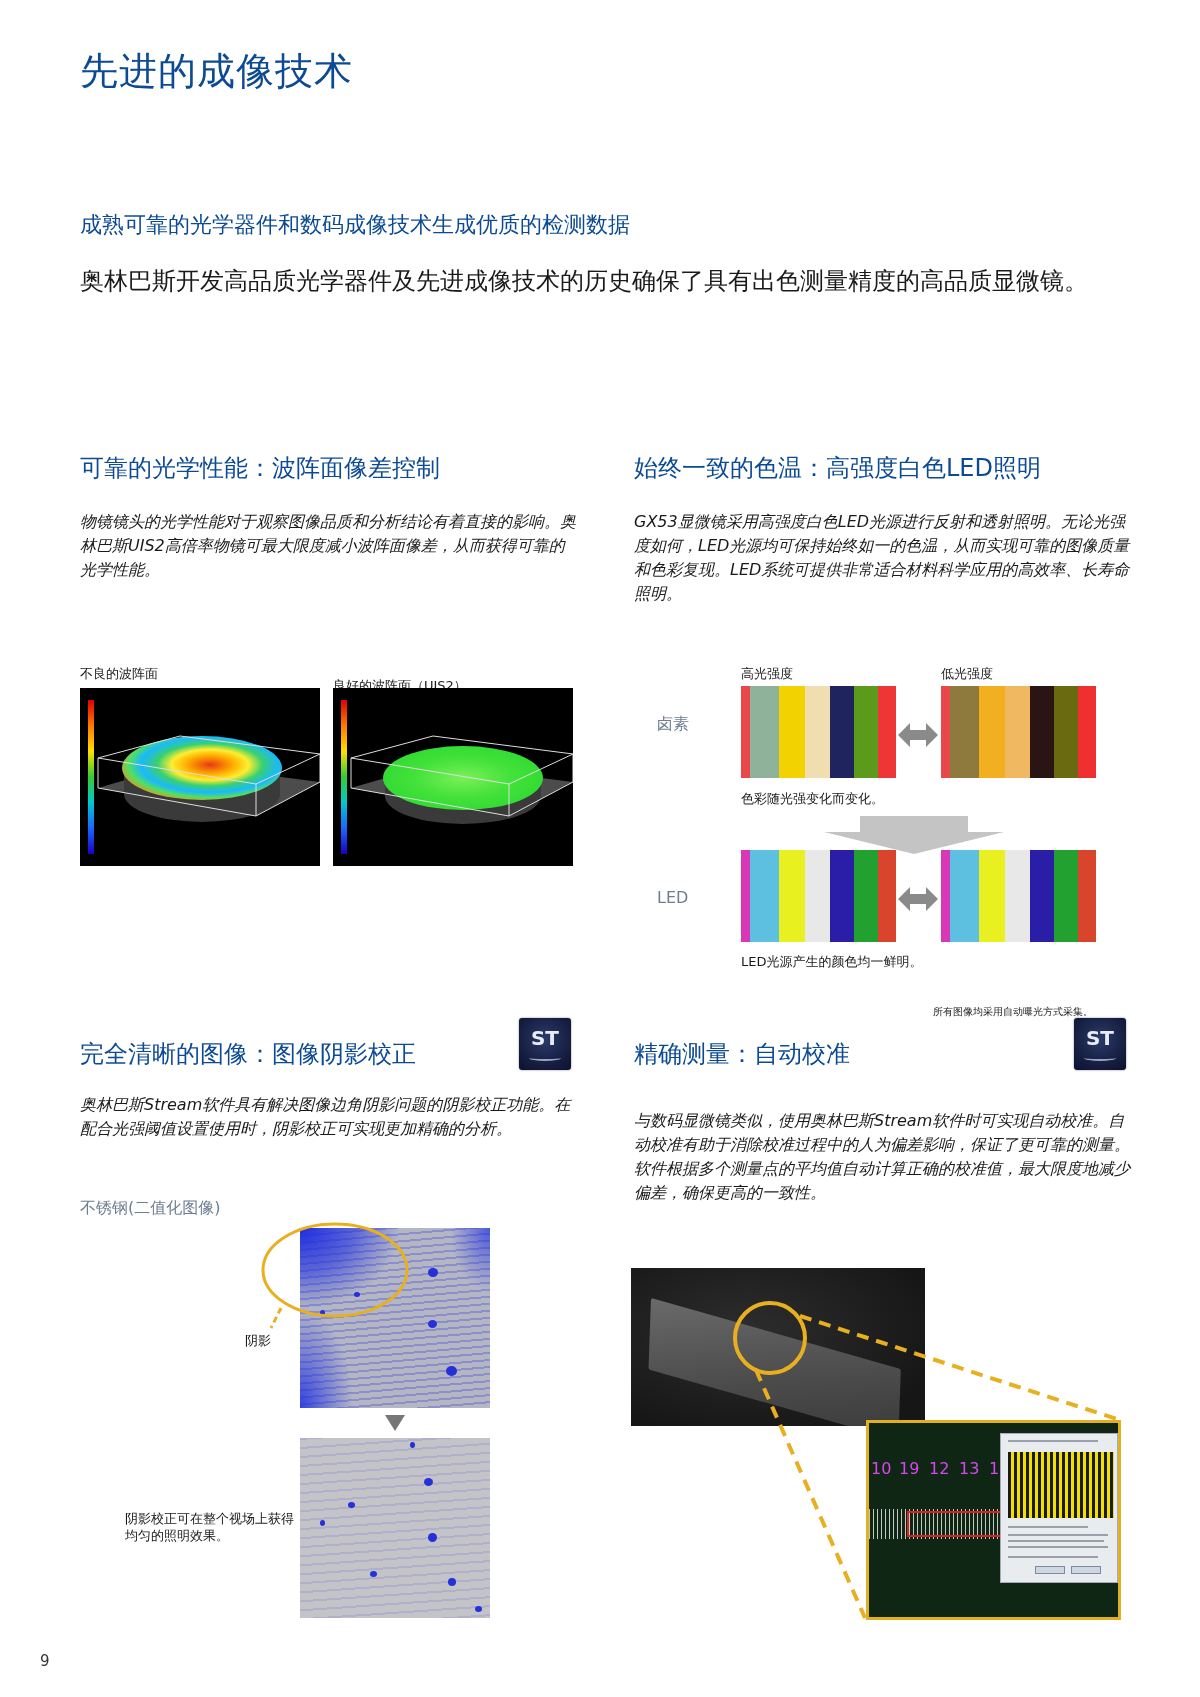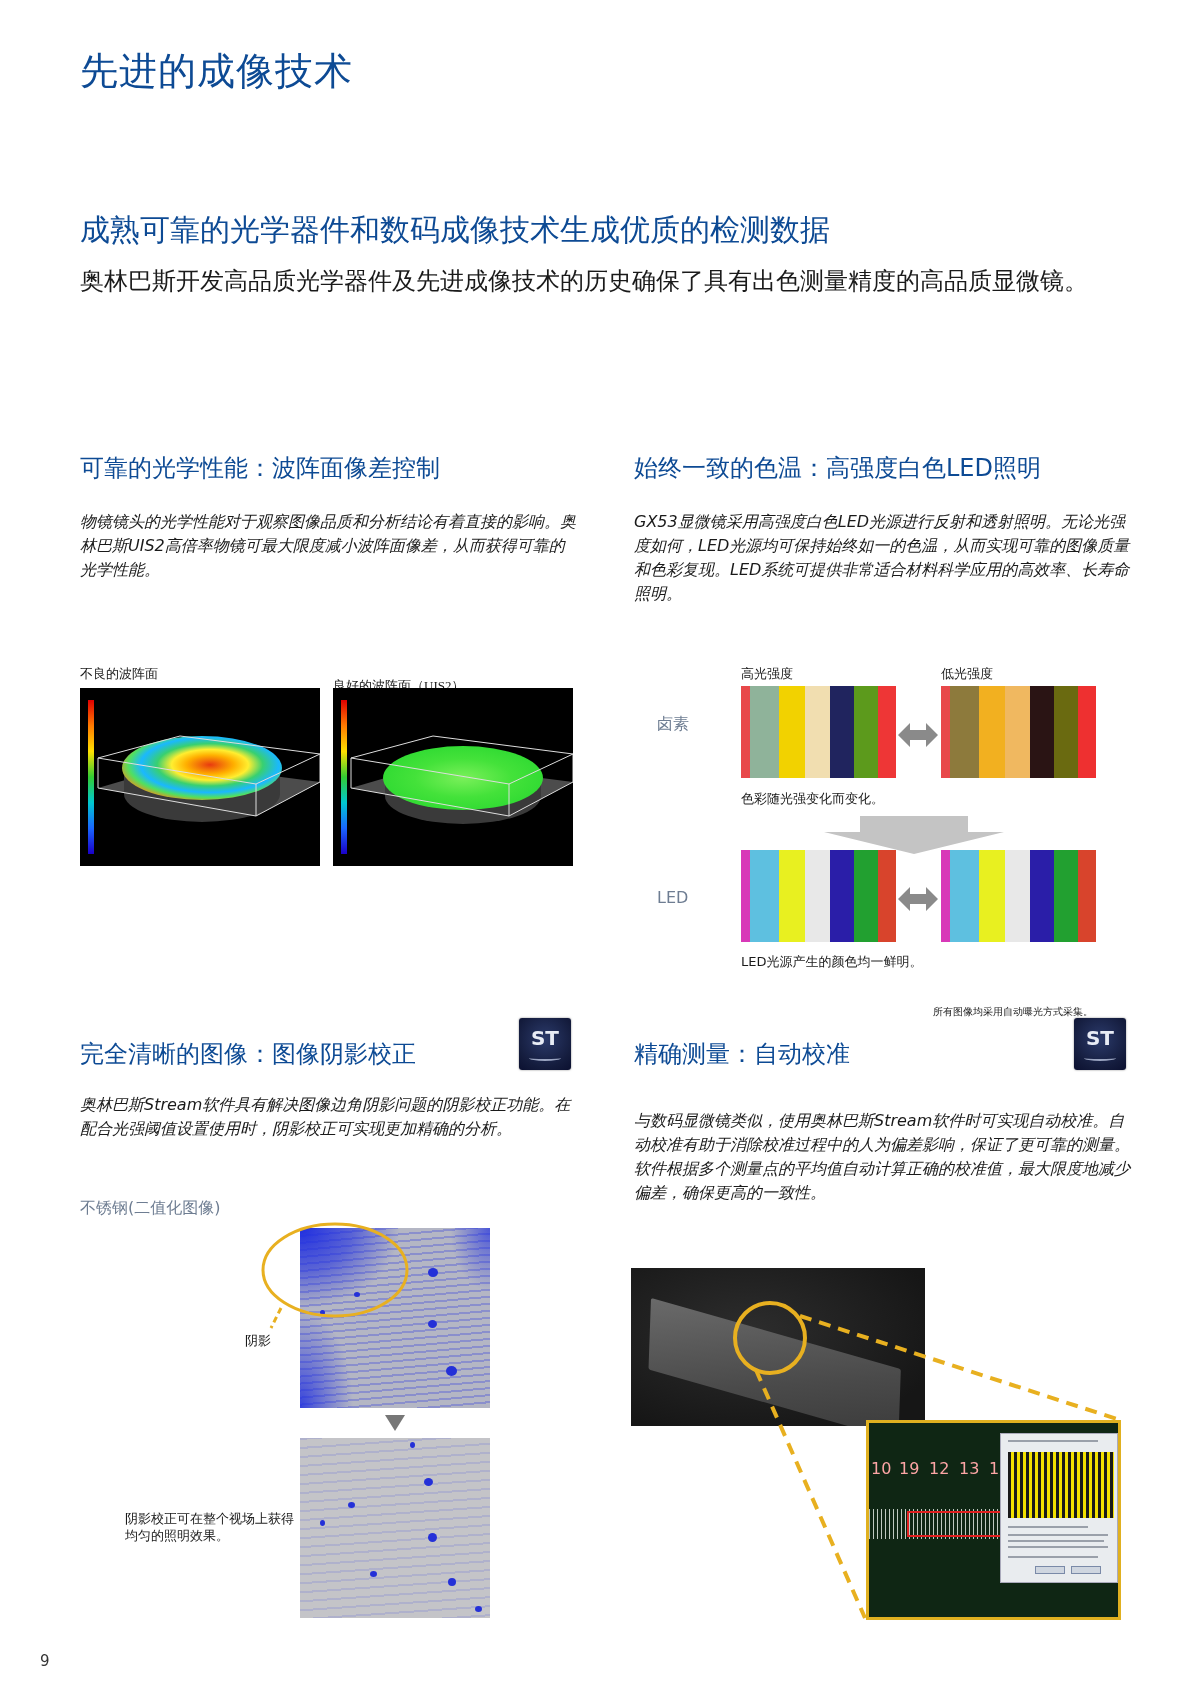--- a/index.html
+++ b/index.html
@@ -2,21 +2,21 @@
 <html><head>
 <meta charset="utf-8">
 <style>
   * { box-sizing: border-box; margin: 0; padding: 0; }
   html, body { width: 1200px; height: 1697px; background: #ffffff; }
   body { position: relative; font-family: "DejaVu Sans", "Liberation Sans", sans-serif; color: #1a1a1a; overflow: hidden; }
 
   .abs { position: absolute; }
 
   #page-title { left: 80px; top: 46px; font-size: 38px; letter-spacing: 1px; color: #0d4a94; }
-  #section-heading { left: 80px; top: 210px; font-size: 30px; color: #0d4a94; }
+  #section-heading { left: 80px; top: 210px; font-size: 22px; color: #0d4a94; }
   #intro-text { left: 80px; top: 262px; width: 1060px; font-size: 24px; line-height: 38px; color: #1a1a1a; }
 
   .sub-heading { font-size: 24px; color: #0d4a94; white-space: nowrap; }
   .body-text { font-size: 16px; line-height: 24px; color: #1a1a1a; font-style: italic; }
   .caption { font-size: 13px; color: #1a1a1a; }
   .small { font-size: 10px; color: #1a1a1a; margin-top: 32px; }
   .gray-label { font-size: 16px; color: #6e7d92; }
 
   
   .wf { background: #000; overflow: hidden; }
@@ -54,35 +54,35 @@
   
   .slide-photo { background: radial-gradient(ellipse at 40% 40%, #2d2d2d, #161616 80%); overflow: hidden; }
   .slide-glass { position: absolute; left: 20px; top: 30px; width: 250px; height: 72px; background: linear-gradient(160deg, #6a6a6a, #4a4a4a 60%, #3a3a3a);
     transform: skewY(14deg) rotate(2deg); transform-origin: left top; border-radius: 2px; }
   .calib-screen { background: #0f2614; border: 3px solid #e0b020; overflow: hidden; }
   .dialog { position: absolute; right: 0; top: 10px; width: 118px; height: 150px; background: #e9ecef; border: 1px solid #aab; }
   .dialog .bars { position: absolute; left: 7px; top: 18px; width: 106px; height: 66px; background: #1a1a1a;
     background-image: repeating-linear-gradient(90deg, #1a1a1a 0, #1a1a1a 3px, #f2e000 3px, #f2e000 6px); }
   .dialog .line { position: absolute; left: 7px; height: 2px; background: #9aa0aa; }
   .dialog .btn { position: absolute; bottom: 8px; width: 30px; height: 8px; background: #cfd6e0; border: 1px solid #7a8aa8; }
-  .ruler-num { position: absolute; top: 36px; font-family: "DejaVu Sans", sans-serif; font-size: 16px; color: #fca5a5; }
+  .ruler-num { position: absolute; top: 36px; font-family: "DejaVu Sans", sans-serif; font-size: 16px; color: #d946ef; }
 </style>
 </head>
 <body>
 
 <div id="page-title" class="abs">先进的成像技术</div>
 <div id="section-heading" class="abs">成熟可靠的光学器件和数码成像技术生成优质的检测数据</div>
 <div id="intro-text" class="abs">奥林巴斯开发高品质光学器件及先进成像技术的历史确保了具有出色测量精度的高品质显微镜。</div>
 
 <section>
   <div class="abs sub-heading" style="left:80px; top:452px;">可靠的光学性能：波阵面像差控制</div>
   <div class="abs body-text" style="left:80px; top:510px; width:500px;">物镜镜头的光学性能对于观察图像品质和分析结论有着直接的影响。奥林巴斯UIS2高倍率物镜可最大限度减小波阵面像差，从而获得可靠的光学性能。</div>
 
   <div class="abs caption" style="left:80px; top:665px;">不良的波阵面</div>
-  <div class="abs caption" style="left:333px; top:677px;font-family:Liberation Serif, serif;">良好的波阵面（UIS2）</div>
+  <div class="abs caption" style="left:333px; top:677px;">良好的波阵面（UIS2）</div>
 
   <div class="abs wf" style="left:80px; top:688px; width:240px; height:178px;">
     <div class="scale"></div>
     <svg width="240" height="178" viewBox="0 0 240 178">
       <defs>
         <radialGradient id="poorSurf" cx="0.55" cy="0.45" r="0.6">
           <stop offset="0" stop-color="#e83a10"></stop>
           <stop offset="0.25" stop-color="#ffb000"></stop>
           <stop offset="0.4" stop-color="#ffee30"></stop>
           <stop offset="0.55" stop-color="#38d070"></stop>

